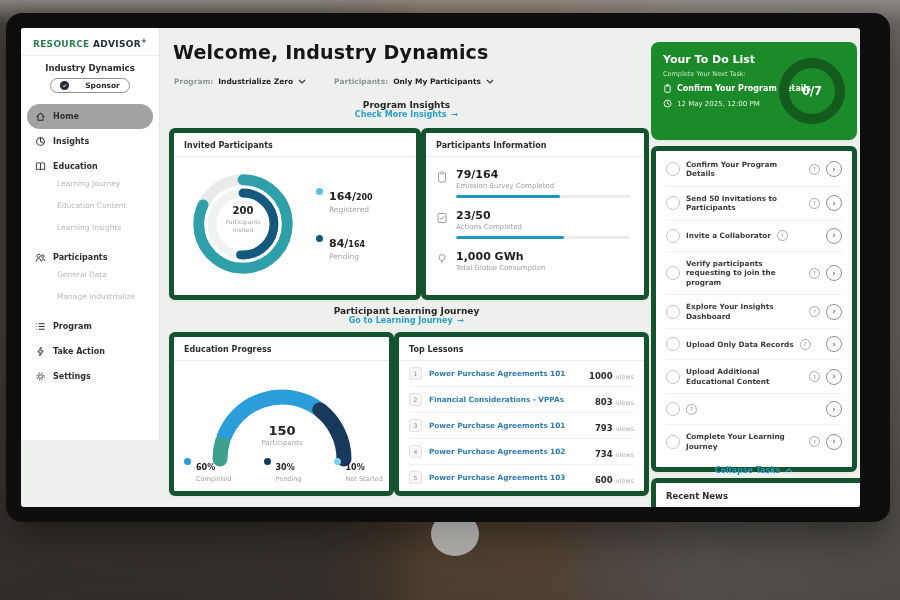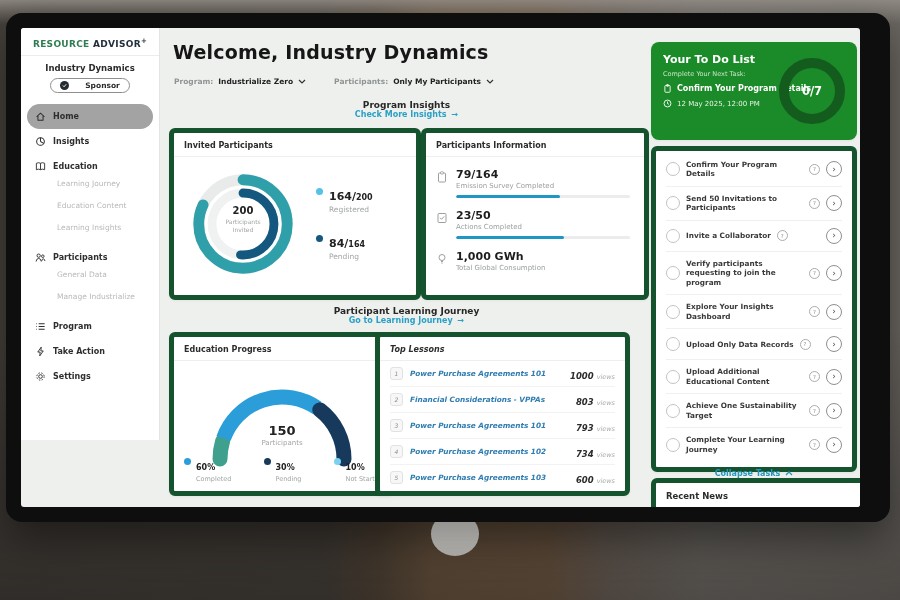--- a/index.html
+++ b/index.html
@@ -70,21 +70,21 @@
   .gauge-wrap{position:absolute;left:18px;top:30px;width:180px;height:100px;}
   .gauge-center{position:absolute;left:0;top:56px;width:180px;text-align:center;}
   .gauge-center .v{font-size:13px;font-weight:700;color:#222;}
   .gauge-center .l{font-size:7px;color:#a0a5a4;margin-top:1px;}
   .glegend{position:absolute;left:10px;bottom:8px;right:6px;display:flex;justify-content:space-between;}
   .gleg-item{display:flex;gap:5px;}
   .gleg-item .v{font-size:8px;font-weight:700;color:#222;}
   .gleg-item .l{font-size:6.5px;color:#a0a5a4;margin-top:1px;}
 
   
-  #card-lessons{left:354px;top:304px;width:245px;height:154px;font-style:italic;}
+  #card-lessons{left:373px;top:304px;width:245px;height:154px;}
   .lesson{display:flex;align-items:center;gap:7px;height:25px;margin:0 10px;border-bottom:1px solid #f2f2f2;}
   .lesson:last-child{border-bottom:none;}
   .rank{width:11px;height:11px;border:1px solid #e2e2e2;background:#f7f7f7;border-radius:3px;
     font-size:6px;color:#8a8f8e;display:flex;align-items:center;justify-content:center;flex:0 0 auto;}
   .lesson .t{font-size:7.3px;font-weight:700;color:#2e7cb0;flex:1;cursor:pointer;}
   .lesson .vv{font-size:8.5px;font-weight:700;color:#2b2b2b;}
   .lesson .vs{font-size:6.5px;color:#a8adac;margin-left:3px;}
 
   
   #todo-green{left:630px;top:14px;width:206px;height:98px;background:#1b8a28;border-radius:8px;border:none;
@@ -422,21 +422,20 @@
         <span class="go">›</span>
       </div>
       <div class="task">
         <span class="chk"></span>
         <span class="lb">Upload Additional Educational Content</span>
         <span class="help">?</span>
         <span class="go">›</span>
       </div>
       <div class="task">
         <span class="chk"></span>
-        <span class="lb">Achieve One Sustainability Target</span>
         <span class="help">?</span>
         <span class="go">›</span>
       </div>
       <div class="task">
         <span class="chk"></span>
         <span class="lb">Complete Your Learning Journey</span>
         <span class="help">?</span>
         <span class="go">›</span>
       </div>
       <div class="collapse">

